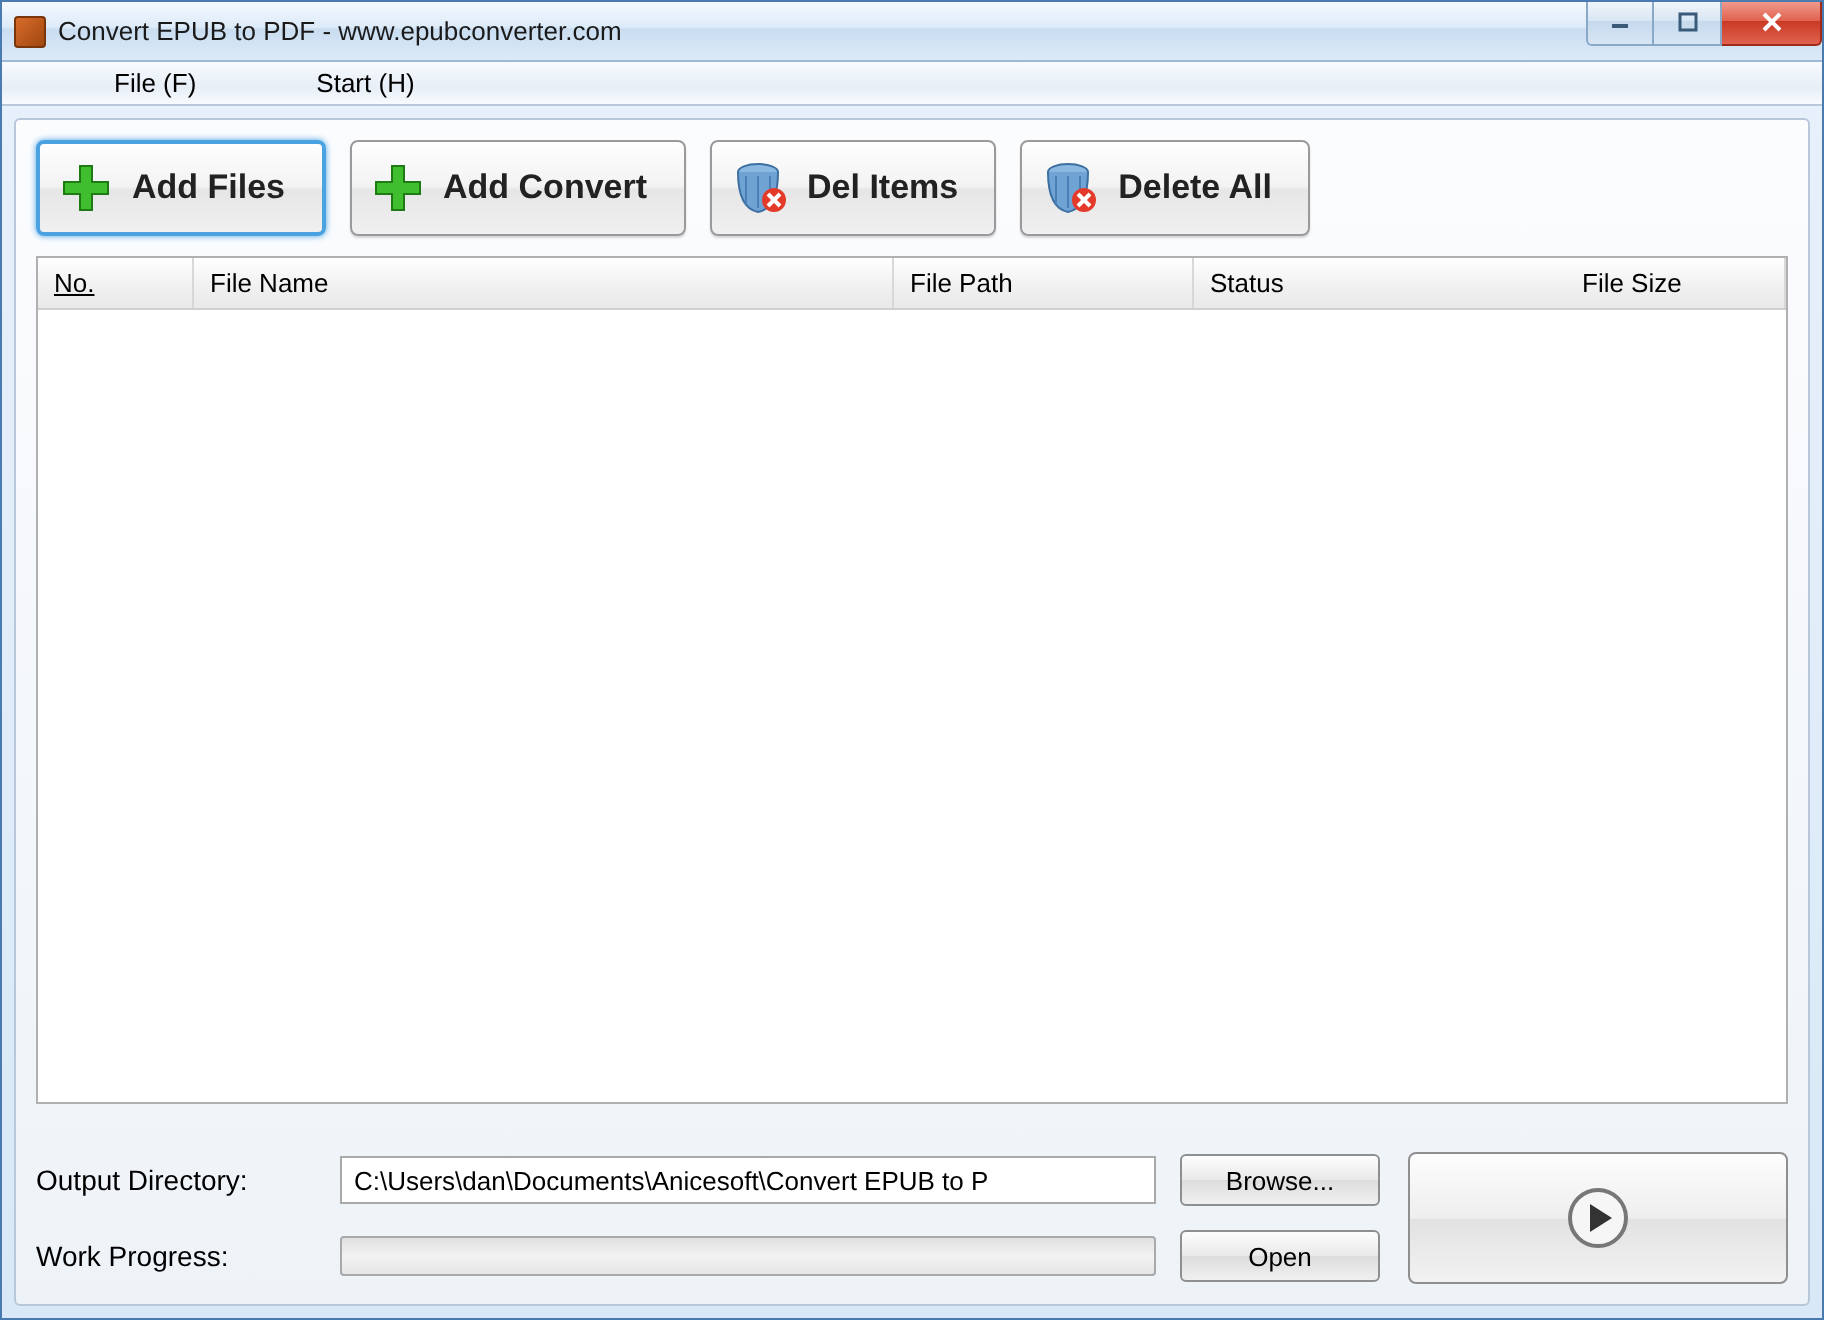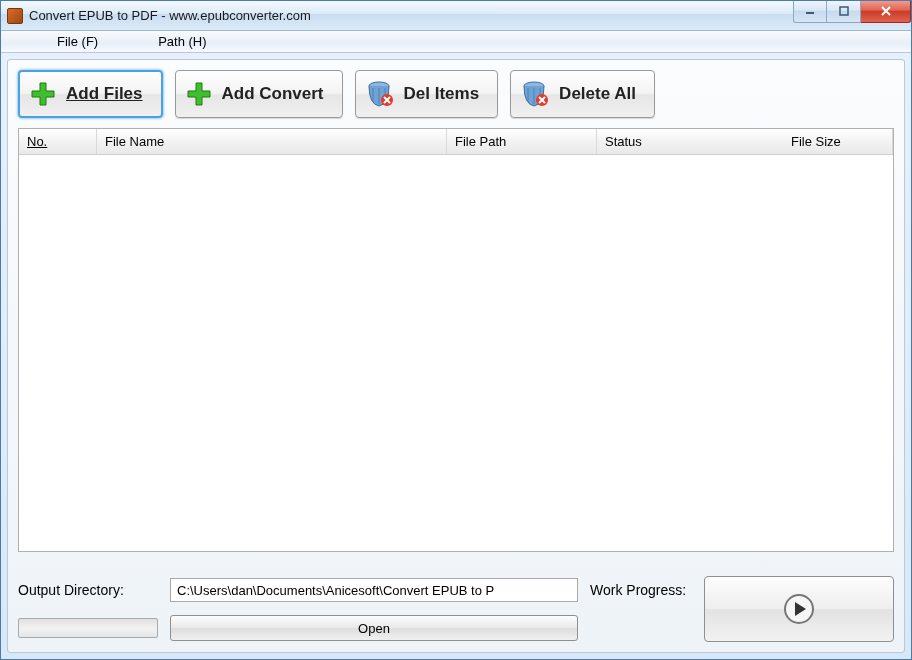--- a/index.html
+++ b/index.html
@@ -111,21 +111,20 @@
   gap: 10px;
   font-weight: bold;
   font-size: 17px;
   color: #222;
   cursor: default;
   box-shadow: 0 1px 1px rgba(0,0,0,0.15);
 }
 .tool-btn.selected {
   border: 2px solid #4aa3e0;
   box-shadow: 0 0 3px #4aa3e0;
-  text-decoration: underline;
 }
 
 .plus-icon {
   width: 26px; height: 26px;
 }
 .plus-icon svg { width: 26px; height: 26px; }
 .bin-icon { width: 28px; height: 28px; }
 .bin-icon svg { width: 28px; height: 28px; }
 
 .filelist {
@@ -239,21 +238,21 @@
       <div class="win-btn close">
         <svg width="12" height="12" viewBox="0 0 12 12">
             <path d="M2 2 L10 10 M10 2 L2 10" stroke="#fff" stroke-width="2"></path>
           </svg>
       </div>
     </div>
   </div>
 
   <div class="menubar">
     <div class="menu-item">File (F)</div>
-    <div class="menu-item">Path (H)</div>
+    <div class="menu-item">Start (H)</div>
   </div>
 
   <div class="content">
 
     <div class="toolbar">
       <div class="tool-btn selected">
         <span class="plus-icon">
           <svg viewBox="0 0 26 26">
               <path d="M10 2 h6 v8 h8 v6 h-8 v8 h-6 v-8 h-8 v-6 h8 z" fill="#3fbf2f" stroke="#1e7a12" stroke-width="1"></path>
             </svg>
@@ -302,20 +301,21 @@
         <div class="col status">Status</div>
         <div class="col size">File Size</div>
       </div>
       <div class="filelist-body"></div>
     </div>
 
     <div class="bottom">
       <div class="bottom-left">
         <label>Output Directory:</label>
         <input class="dir-input" type="text" value="C:\Users\dan\Documents\Anicesoft\Convert EPUB to P" style="">
+        <button class="small-btn">Browse...</button>
 
         <label>Work Progress:</label>
         <div class="progress"></div>
         <button class="small-btn">Open</button>
       </div>
       <div class="start-btn">
         <span class="play-icon">
           <svg viewBox="0 0 32 32">
             <circle cx="16" cy="16" r="14" fill="#f6f6f6" stroke="#777" stroke-width="2"></circle>
             <path d="M12 9 L23 16 L12 23 Z" fill="#333"></path>

